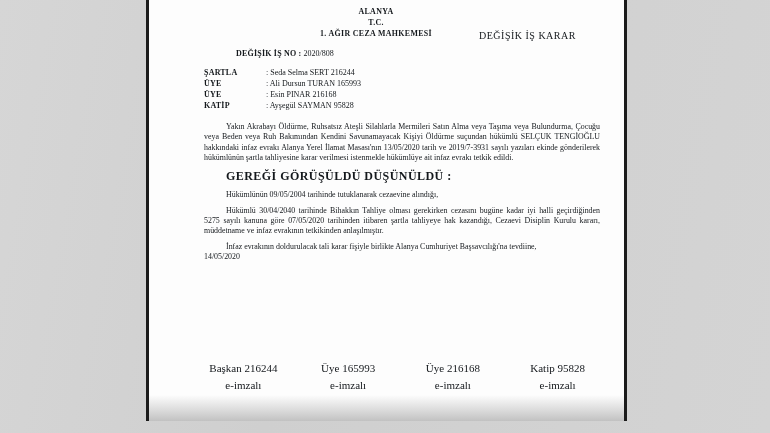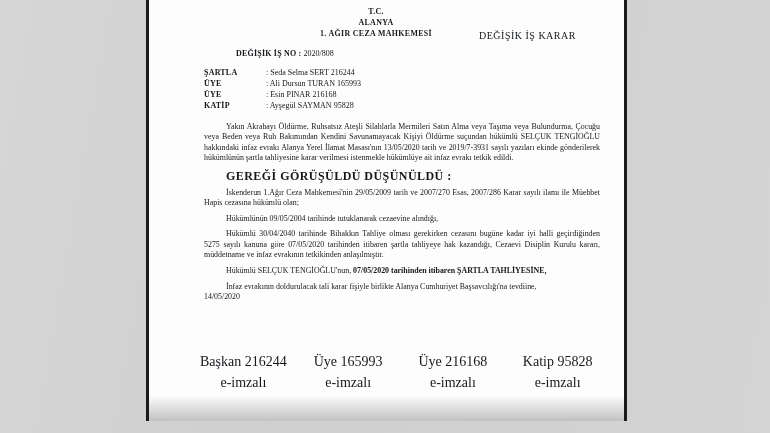--- a/index.html
+++ b/index.html
@@ -127,36 +127,36 @@
     left: 0;
     right: 0;
     bottom: 27px;
     display: flex;
     padding: 0 14px 0 42px;
     box-sizing: border-box;
   }
   .sig {
     flex: 1 1 0;
     text-align: center;
-    font-size: 14px;
+    font-size: 11px;
     line-height: 1.55;
   }
   .sig .nm { white-space: nowrap; }
   .sig .ei { white-space: nowrap; }
 </style>
 </head>
 <body>
 
 <div id="scan">
   <div id="page">
     <div id="paper">
 
       <div class="court-head">
+        <div>ALANYA</div>
         <div>T.C.</div>
-        <div>ALANYA</div>
         <div>1. AĞIR CEZA MAHKEMESİ</div>
       </div>
 
       <div class="karar-label">DEĞİŞİK İŞ KARAR</div>
 
       <div class="dis-no">
         <b>DEĞİŞİK İŞ NO :</b>
         <span>2020/808</span>
       </div>
 
@@ -180,25 +180,23 @@
           </tr>
         </tbody>
       </table>
 
       <div class="body-block">
 
         <p class="just">Yakın Akrabayı Öldürme, Ruhsatsız Ateşli Silahlarla Mermileri Satın Alma veya Taşıma veya Bulundurma, Çocuğu veya Beden veya Ruh Bakımından Kendini Savunamayacak Kişiyi Öldürme suçundan hükümlü SELÇUK TENGİOĞLU hakkındaki infaz evrakı Alanya Yerel İlamat Masası'nın 13/05/2020 tarih ve 2019/7-3931 sayılı yazıları ekinde gönderilerek hükümlünün şartla tahliyesine karar verilmesi istenmekle hükümlüye ait infaz evrakı tetkik edildi.</p>
 
         <div class="section-title">GEREĞİ GÖRÜŞÜLDÜ DÜŞÜNÜLDÜ :</div>
 
-        <p class="just">İskenderun 1.Ağır Ceza Mahkemesi'nin 29/05/2009 tarih ve 2007/270 Esas, 2007/286 Karar sayılı ilamı ile Müebbet Hapis cezasına hükümlü olan;</p>
         <p class="just gap">Hükümlünün 09/05/2004 tarihinde tutuklanarak cezaevine alındığı,</p>
         <p class="just gap">Hükümlü 30/04/2040 tarihinde Bihakkın Tahliye olması gerekirken cezasını bugüne kadar iyi halli geçirdiğinden 5275 sayılı kanuna göre 07/05/2020 tarihinden itibaren şartla tahliyeye hak kazandığı, Cezaevi Disiplin Kurulu kararı, müddetname ve infaz evrakının tetkikinden anlaşılmıştır.</p>
 
-        <p class="just gap"><span>Hükümlü SELÇUK TENGİOĞLU'nun,</span> <span class="bold">07/05/2020 tarihinden itibaren ŞARTLA TAHLİYESİNE,</span></p>
 
         <p class="just gap">İnfaz evrakının doldurulacak tali karar fişiyle birlikte Alanya Cumhuriyet Başsavcılığı'na tevdiine,</p>
         <p class="date-line">14/05/2020</p>
       </div>
 
       <div class="signatures">
         <div class="sig">
           <div class="nm">Başkan 216244</div>
           <div class="ei">e-imzalı</div>
         </div>

